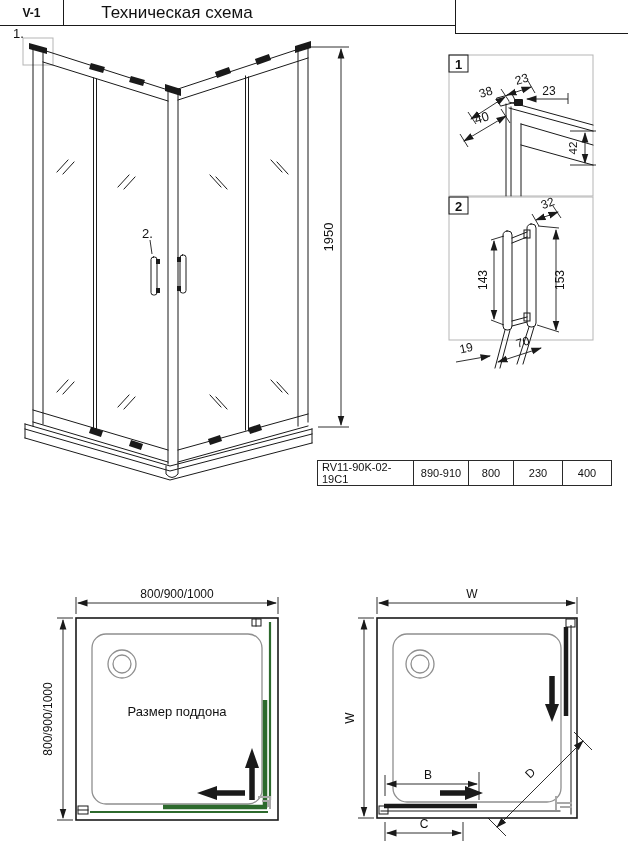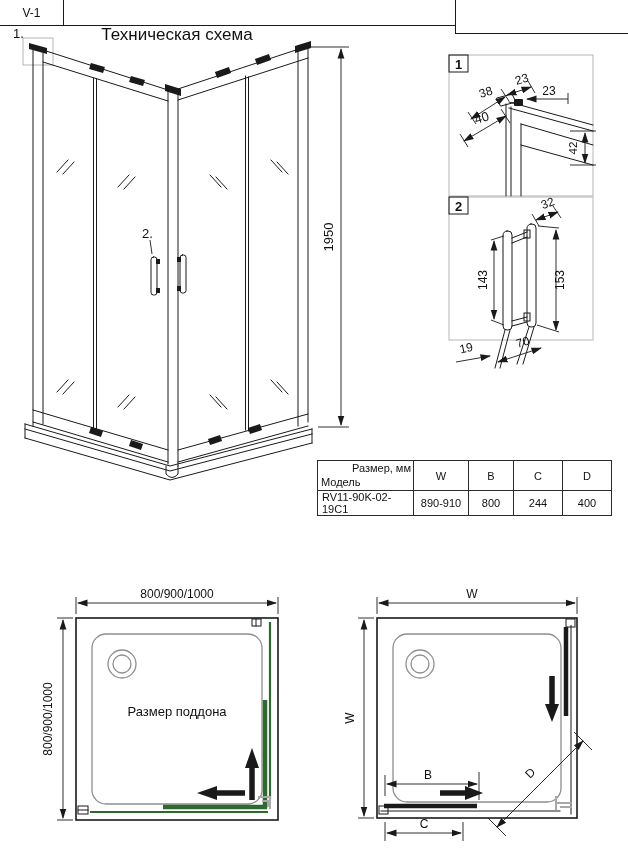--- a/index.html
+++ b/index.html
@@ -2,21 +2,21 @@
 <html><head>
 <meta charset="utf-8">
 <style>
   html,body{margin:0;padding:0;background:#fff;}
   .page{position:relative;width:628px;height:852px;background:#fff;overflow:hidden;
         font-family:"Liberation Sans", sans-serif;color:#111;}
   
   .hdr-line{position:absolute;background:#1a1a1a;}
   .hdr-cell{position:absolute;display:flex;align-items:center;justify-content:center;}
   .code{font-size:12px;}
-  .title{font-size:17px;margin-top:22px;}
+  .title{font-size:17px;}
   .brand{font-size:25px;letter-spacing:0.5px;}
   
   svg{position:absolute;overflow:visible;}
   svg text{font-family:"Liberation Sans", sans-serif;fill:#111;}
   .ln{stroke:#1a1a1a;stroke-width:1;fill:none;stroke-linecap:square;}
   .ln16{stroke:#1a1a1a;stroke-width:1.6;fill:none;}
   .dim{stroke:#1a1a1a;stroke-width:0.9;fill:none;}
   .gray{stroke:#8f8f8f;stroke-width:1.3;fill:none;}
   .lgray{stroke:#b5b5b5;stroke-width:1;fill:none;}
   .agray{stroke:#a8a8a8;stroke-width:2;fill:none;}
@@ -40,21 +40,21 @@
           transparent calc(50% - 0.8px), #2a2a2a calc(50% - 0.8px),
           #2a2a2a calc(50% + 0.8px), transparent calc(50% + 0.8px));}
   .diag .tr{position:absolute;top:1px;right:2px;font-size:11px;}
   .diag .bl{position:absolute;bottom:2px;left:3px;font-size:11px;}
 </style>
 </head>
 <body>
 
 <div class="page">
 
-  <div class="hdr-cell code" style="left:0;top:0;width:63px;height:25px;">V-1</div>
+  <div class="hdr-cell code" style="left:0;top:0;width:63px;height:25px;font-weight:bold;">V-1</div>
   <div class="hdr-cell title" style="left:63px;top:0;width:228px;height:25px;">Техническая схема</div>
   <div class="hdr-line" style="left:0;top:25px;width:455px;height:1px;"></div>
   <div class="hdr-line" style="left:455px;top:33px;width:173px;height:1px;"></div>
   <div class="hdr-line" style="left:63px;top:0;width:1px;height:25px;"></div>
   <div class="hdr-line" style="left:455px;top:0;width:1px;height:33px;"></div>
 
   <svg style="left:0;top:28px;" width="460" height="452" viewBox="0 28 460 452">
     <defs>
       <marker id="arr" viewBox="0 0 11 8" markerWidth="11" markerHeight="9" refX="9.5" refY="4" orient="auto-start-reverse" markerUnits="userSpaceOnUse">
         <path d="M0,0.6 L10.5,4 L0,7.4 Z" fill="#1a1a1a"></path>
@@ -192,35 +192,25 @@
 
   <table class="tbl">
     <colgroup>
         <col style="width:96px">
         <col style="width:55px">
         <col style="width:45px">
         <col style="width:49px">
         <col style="width:49px">
       </colgroup>
     <tbody>
-        <tr class="hd">
-      <td class="diag">
-        <span class="tr">Размер, мм</span>
-        <span class="bl">Модель</span>
-      </td>
-      <td>W</td>
-      <td>B</td>
-      <td>C</td>
-      <td>D</td>
-    </tr>
     <tr class="rw">
       <td class="model">RV11-90K-02-19C1</td>
       <td>890-910</td>
       <td>800</td>
-      <td>244</td>
+      <td>230</td>
       <td>400</td>
     </tr>
   </tbody>
     </table>
 
   <svg style="left:20px;top:580px;" width="295" height="272" viewBox="20 580 295 272">
     <g>
       <path class="dim" d="M76,614 L76,597 M278,614 L278,597 M73,618 L57,618 M73,820 L57,820"></path>
       <line x1="78" y1="603" x2="276" y2="603" class="dim" marker-start="url(#arr)" marker-end="url(#arr)"></line>
       <text x="177" y="598" class="d" text-anchor="middle">800/900/1000</text>

